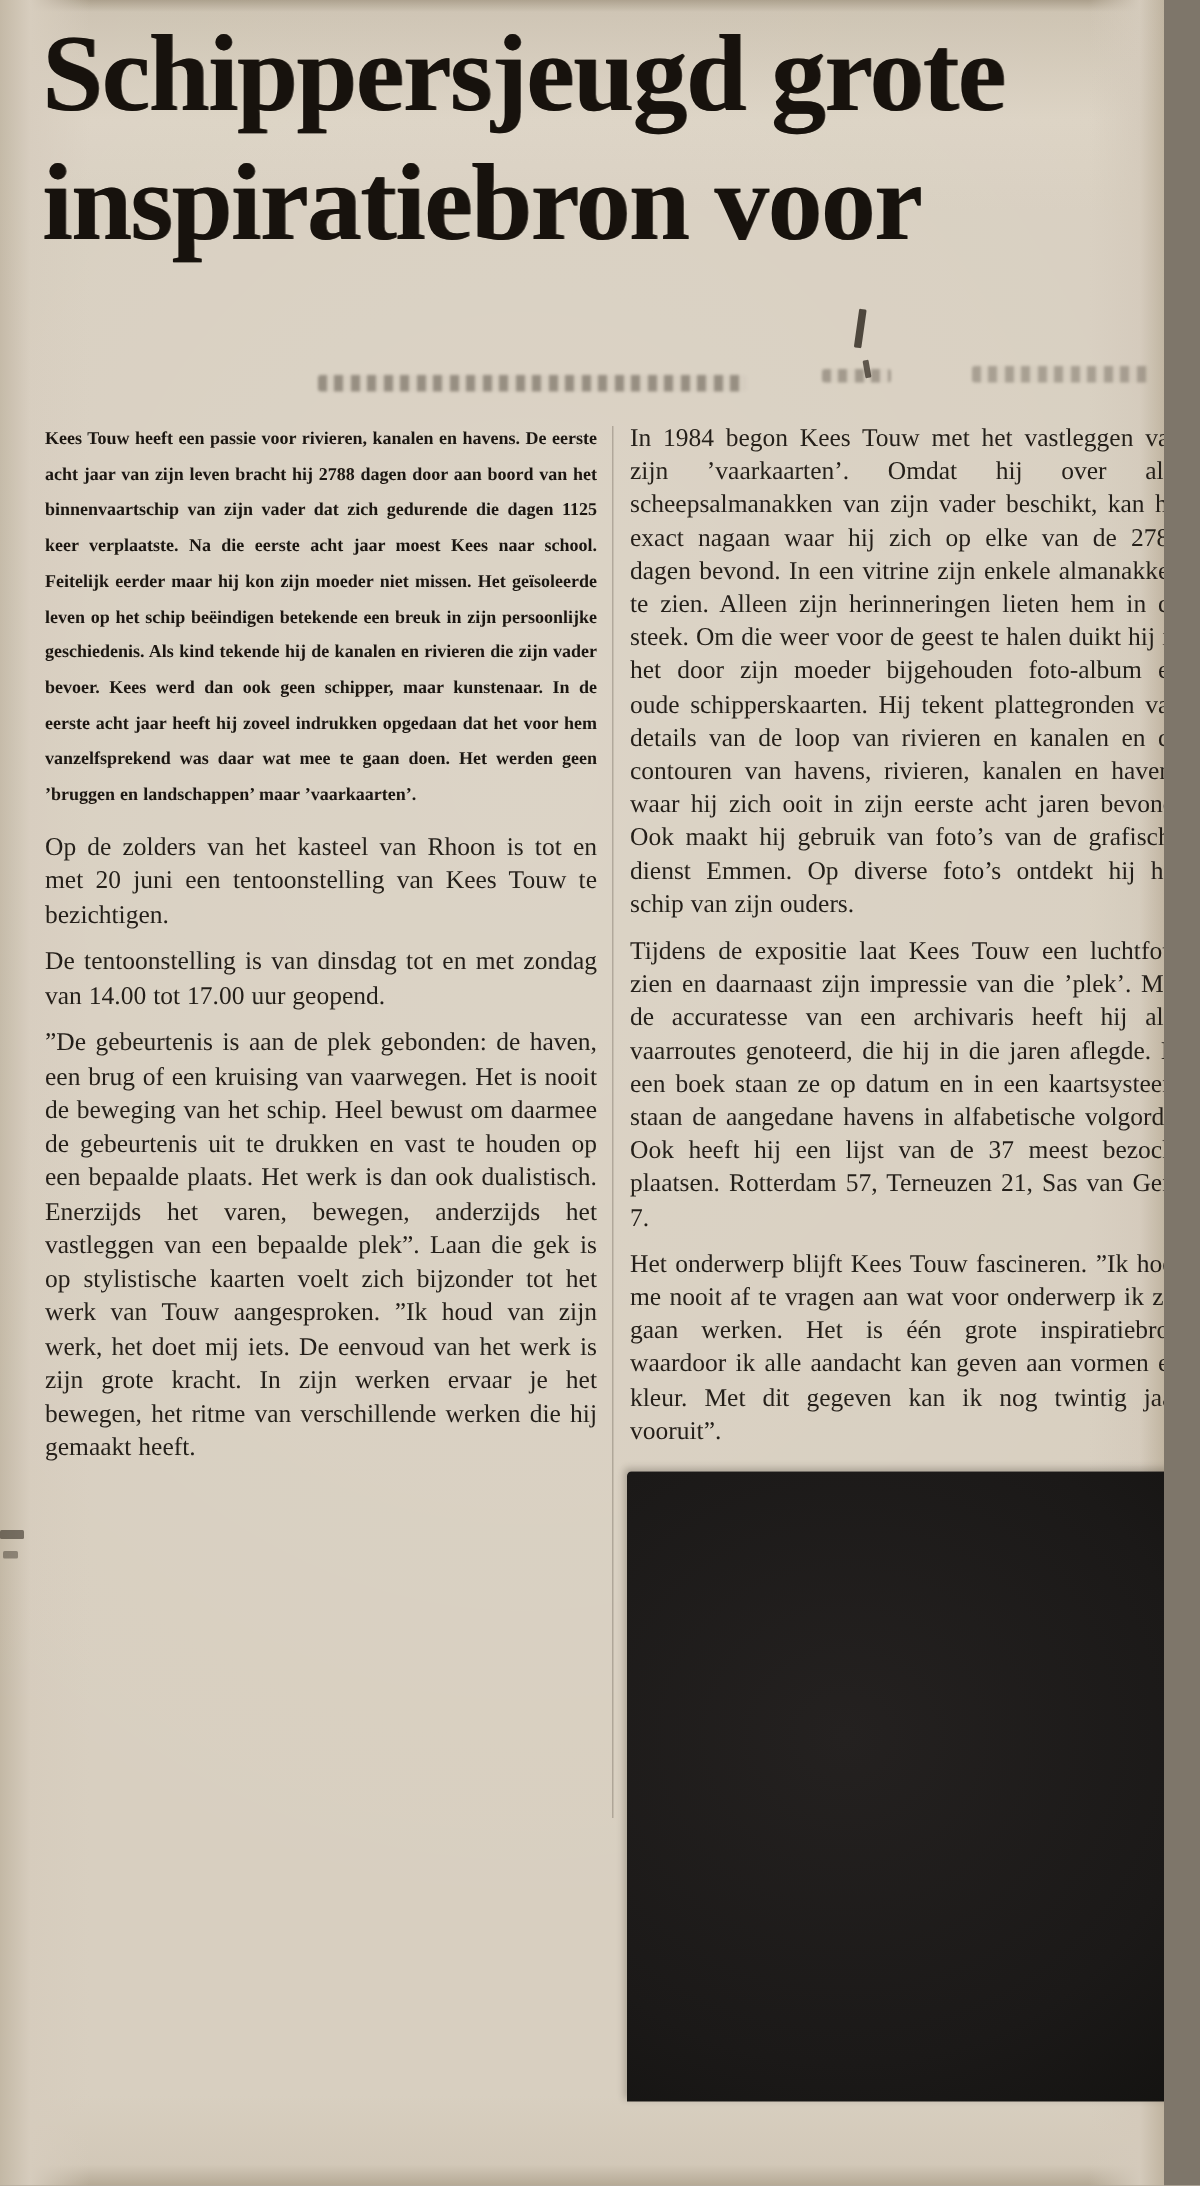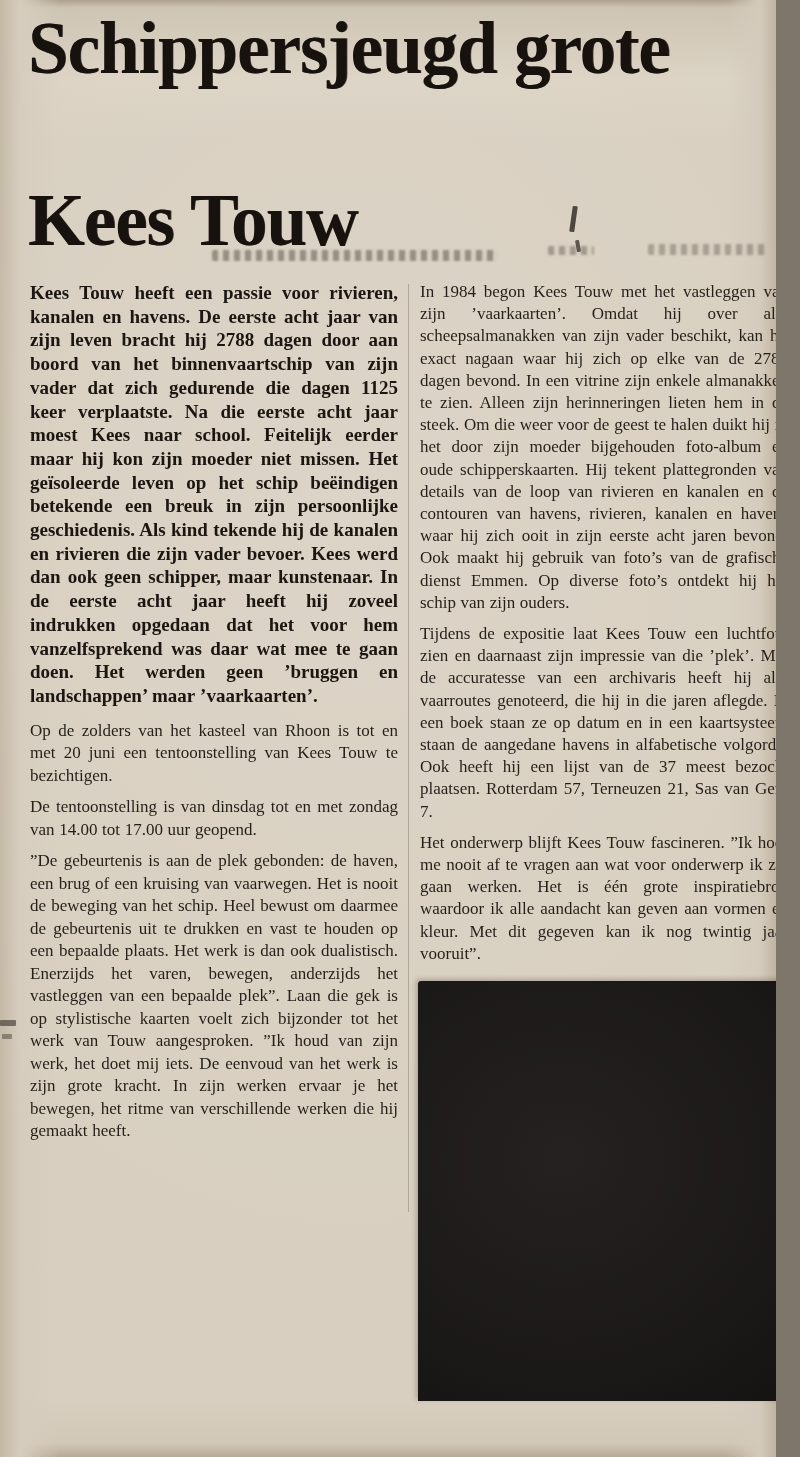--- a/index.html
+++ b/index.html
@@ -69,21 +69,21 @@
     text-align: justify;
     word-spacing: 0.4px;
   }
   .col-left  { left: 30px; }
   .col-right { left: 420px; line-height: 22.2px; }
 
   .col p { margin: 0 0 9px 0; }
 
   .lead {
     font-weight: 700;
-    font-size: 19px;
+    font-size: 12px;
     line-height: 23.7px;
     color: #1b1611;
     margin-bottom: 12px !important;
   }
 
   .divider {
     position: absolute;
     left: 408px;
     top: 284px;
     width: 1px;
@@ -100,21 +100,21 @@
       radial-gradient(95% 80% at 38% 42%, #242120 0%, #1b1918 65%, #131210 100%);
     box-shadow: -2px -2px 5px rgba(40,32,22,0.25);
   }
 </style>
 </head>
 <body>
 
 <div class="page">
 
   <header class="headline">
-    <h1><span>Schippersjeugd grote</span><br><br><span>Kees Touw</span></h1>
+    <h1><span>Schippersjeugd grote</span><br><span>inspiratiebron voor</span><br></h1>
   </header>
 
   <div class="smudge smudge-a"></div>
   <div class="smudge smudge-b"></div>
   <div class="smudge smudge-c"></div>
   <div class="speck speck-a"></div>
   <div class="speck speck-b"></div>
   <div class="speck speck-c"></div>
   <div class="speck speck-d"></div>
 

